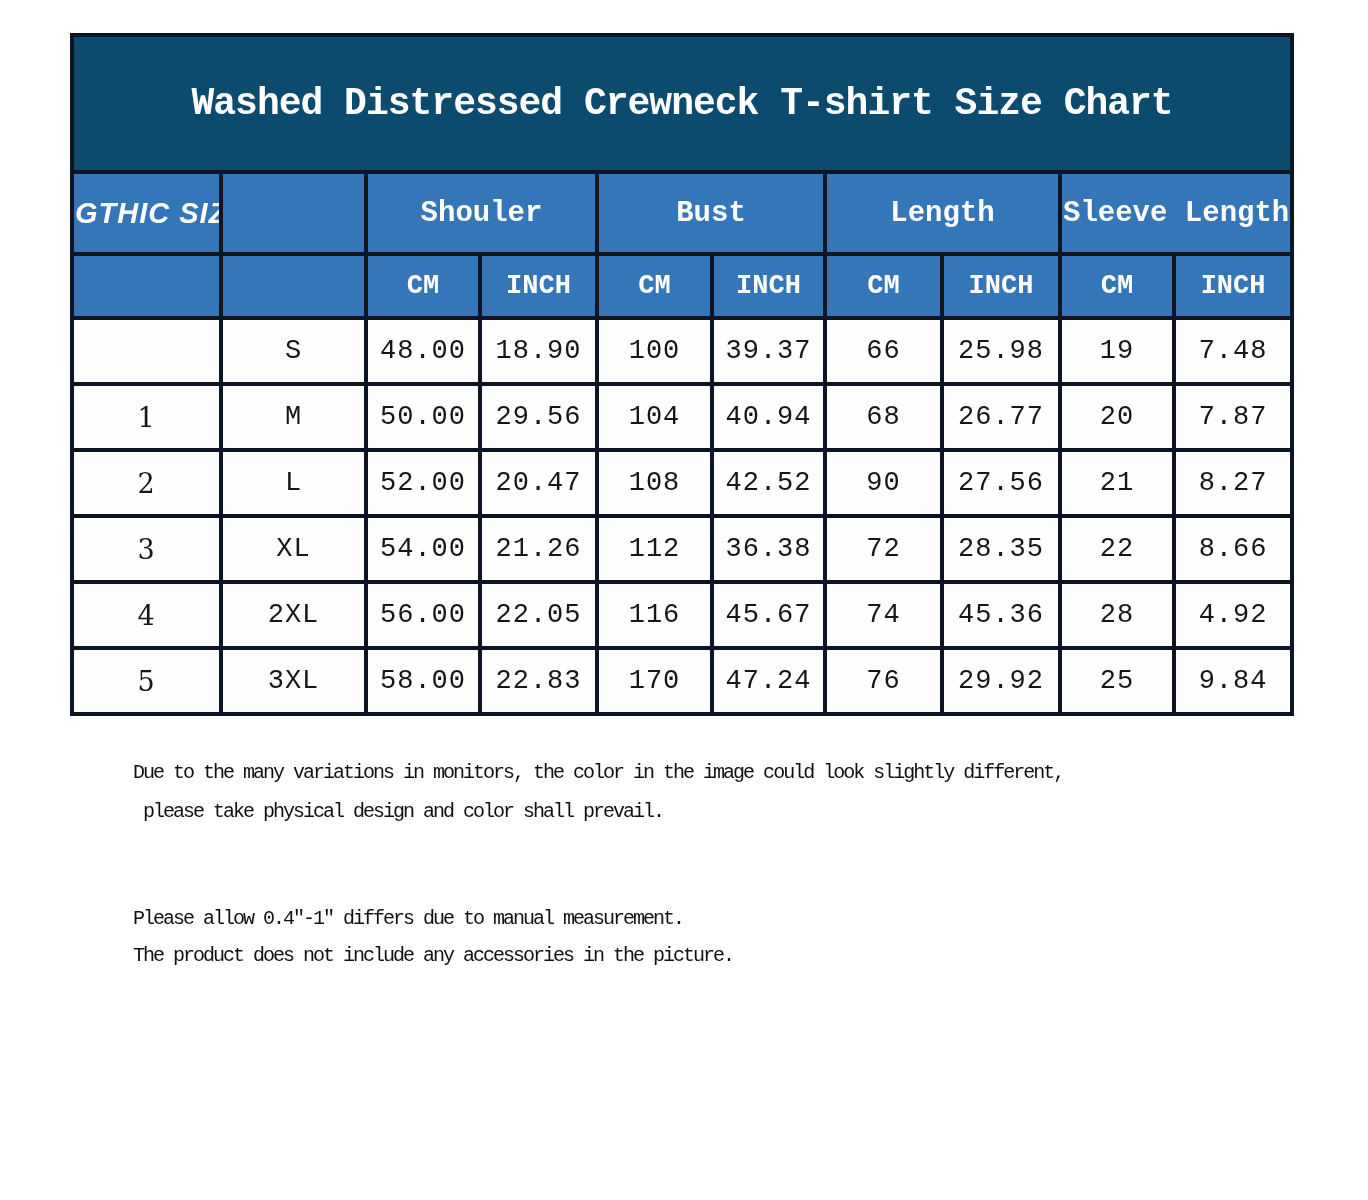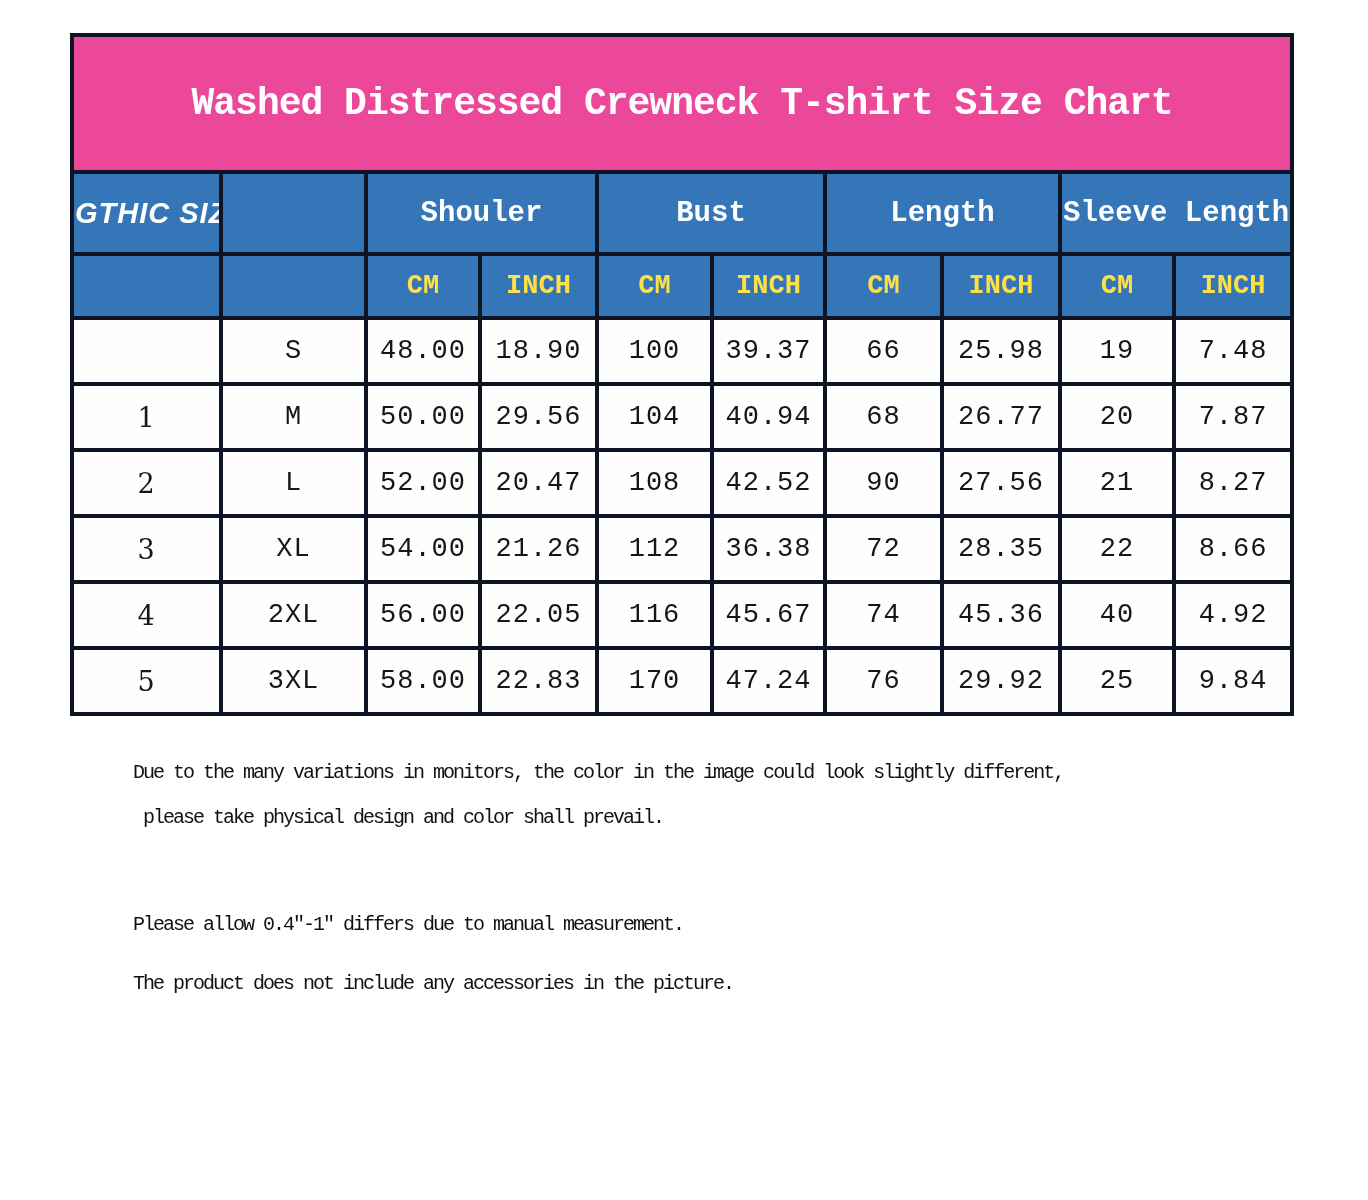--- a/index.html
+++ b/index.html
@@ -20,37 +20,37 @@
     margin: 33px 0 0 70px;
   }
   table.size-chart td {
     border: 4px solid #0d1524;
     text-align: center;
     vertical-align: middle;
     overflow: hidden;
     white-space: nowrap;
   }
   tr.banner-row td {
-    background: #ec4899;
+    background: #0c4a6e;
     color: #ffffff;
     font-size: 38px;
     font-weight: bold;
     height: 131px;
     letter-spacing: -1px;
   }
   tr.group-row td {
     background: #3476b8;
     color: #ffffff;
     font-size: 29px;
     font-weight: bold;
     height: 76px;
   }
   tr.unit-row td {
     background: #3476b8;
-    color: #fde047;
+    color: #ffffff;
     font-size: 27px;
     font-weight: bold;
     height: 58px;
   }
   tr.data-row td {
     background: #fefefe;
     color: #161616;
     font-size: 27px;
     height: 60px;
     letter-spacing: 1px;
@@ -70,23 +70,23 @@
   .notes {
     margin: 42px 0 0 133px;
     font-size: 20px;
     letter-spacing: -2px;
     color: #111111;
   }
   .notes p {
     margin: 0;
     line-height: 30px;
   }
-  .notes p.note-2 { margin-top: 15px; margin-left: 10px; }
+  .notes p.note-2 { margin-top: 9px; margin-left: 10px; }
   .notes p.note-3 { margin-top: 77px; }
-  .notes p.note-4 { margin-top: 29px; font-family: Liberation Mono, monospace; }
+  .notes p.note-4 { margin-top: 7px; font-family: Liberation Mono, monospace; }
 </style>
 </head>
 <body>
 
 <table class="size-chart">
   <colgroup>
     <col style="width:149px">
       <col style="width:145px">
     <col style="width:114px">
       <col style="width:117px">
@@ -179,21 +179,21 @@
 
   <tr class="data-row">
     <td class="idx-cell">4</td>
     <td>2XL</td>
     <td>56.00</td>
     <td>22.05</td>
     <td>116</td>
     <td>45.67</td>
     <td>74</td>
     <td>45.36</td>
-    <td>40</td>
+    <td>28</td>
     <td>4.92</td>
   </tr>
 
   <tr class="data-row">
     <td class="idx-cell">5</td>
     <td>3XL</td>
     <td>58.00</td>
     <td>22.83</td>
     <td>170</td>
     <td>47.24</td>

